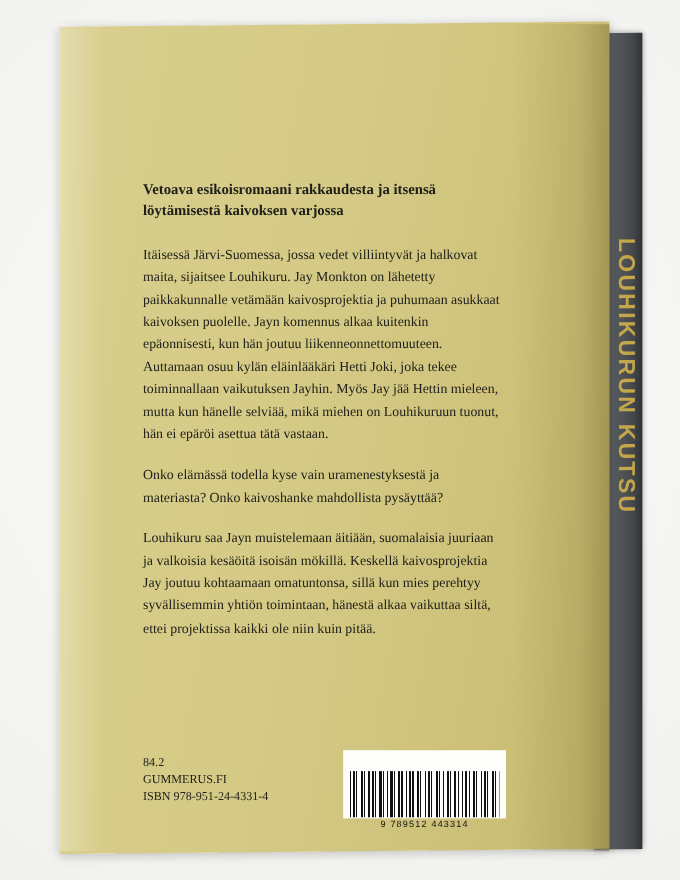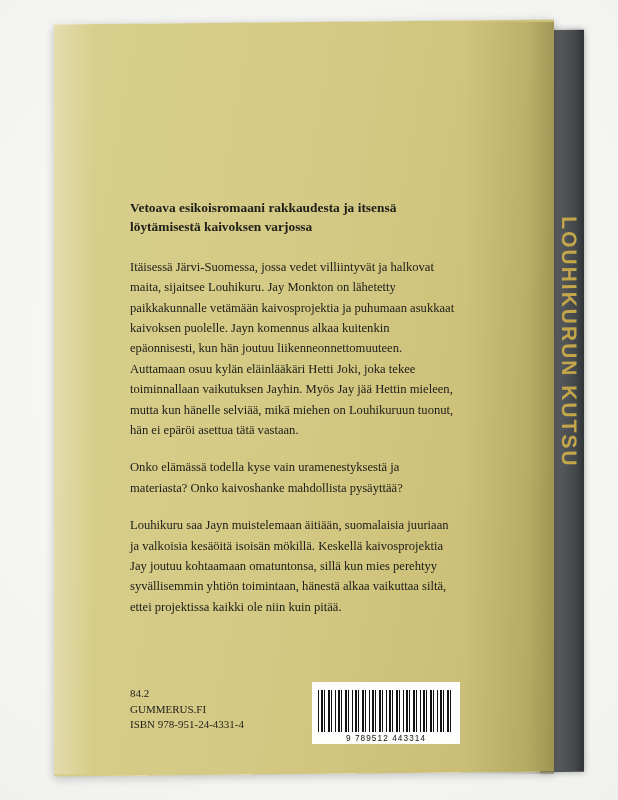--- a/index.html
+++ b/index.html
@@ -89,21 +89,20 @@
     background: linear-gradient(90deg, rgba(255,255,250,0.30) 0%, rgba(255,255,250,0) 100%);
     pointer-events: none;
   }
 
   .text-col {
     position: absolute;
     left: 76px;
     top: 140px;
     width: 326px;
     color: #20201a;
-    margin-top: 36px;
   }
 
   #blurb-headline {
     font-family: "Liberation Serif", serif;
     font-weight: bold;
     font-size: 13.4px;
     line-height: 1.45;
     margin: 0 0 20px 0;
   }
 
@@ -127,21 +126,21 @@
   #colophon div { white-space: nowrap; }
 
   
   #barcode {
     position: absolute;
     left: 258px;
     top: 660px;
     width: 148px;
     height: 62px;
     background: #fdfdfb;
-    padding: 8px 6px 2px 6px;
+    padding: 19px 6px 2px 6px;
     box-sizing: border-box;
   }
   #bars {
     height: 42px;
     width: 100%;
     background-image: repeating-linear-gradient(90deg,
       #111 0px, #111 1px, transparent 1px, transparent 3px,
       #111 3px, #111 5px, transparent 5px, transparent 6px,
       #111 6px, #111 7px, transparent 7px, transparent 10px,
       #111 10px, #111 12px, transparent 12px, transparent 13px,

